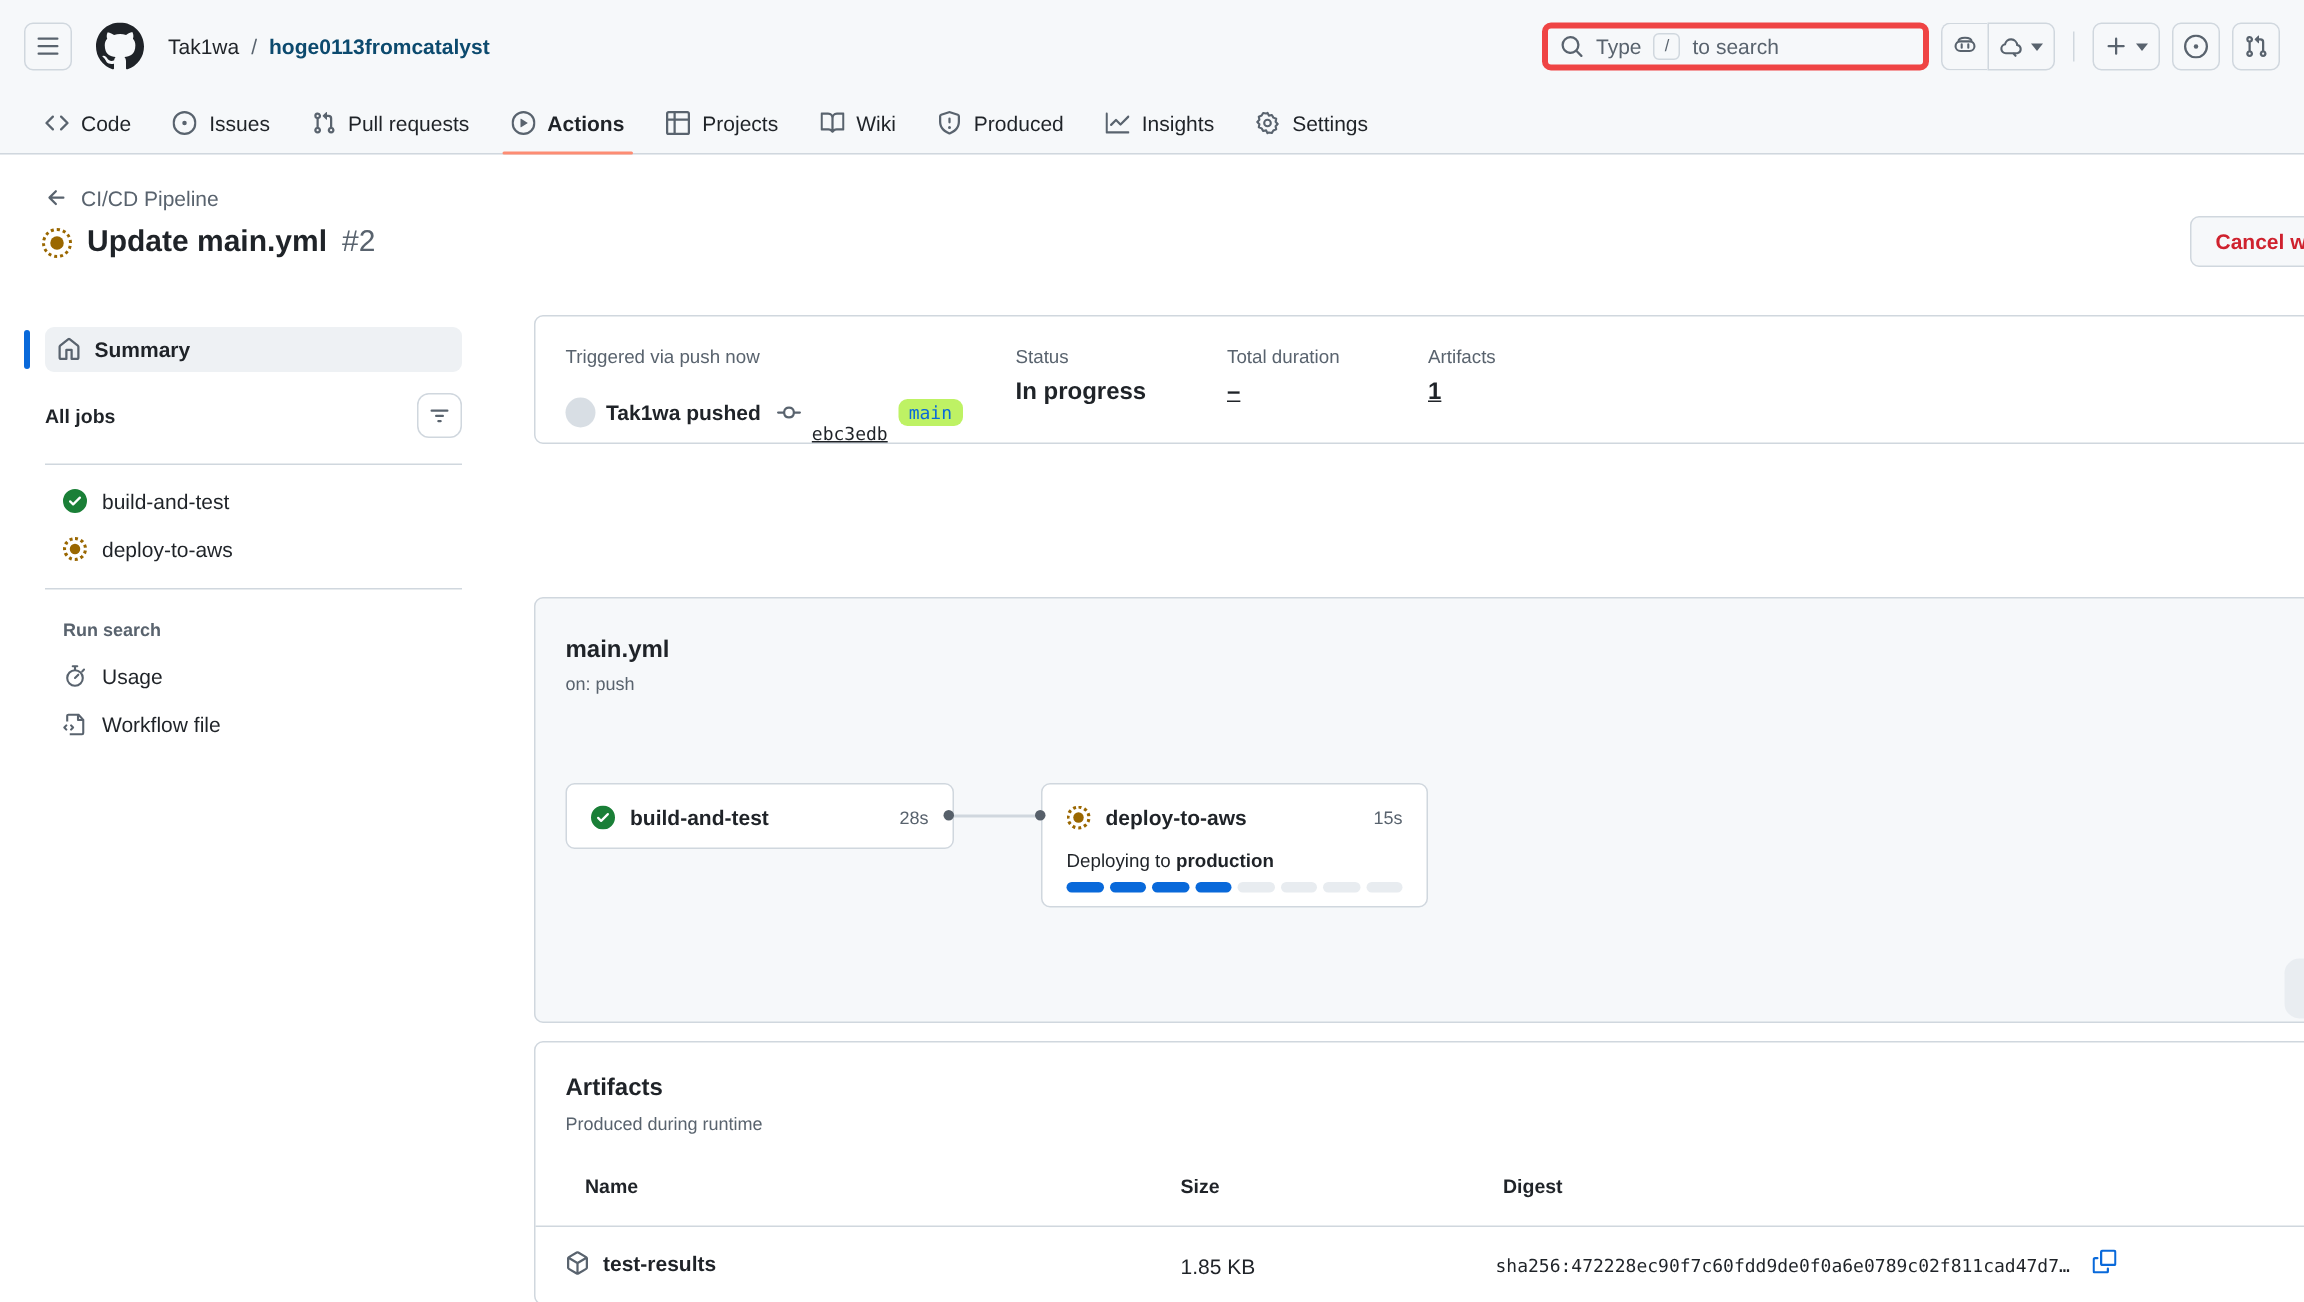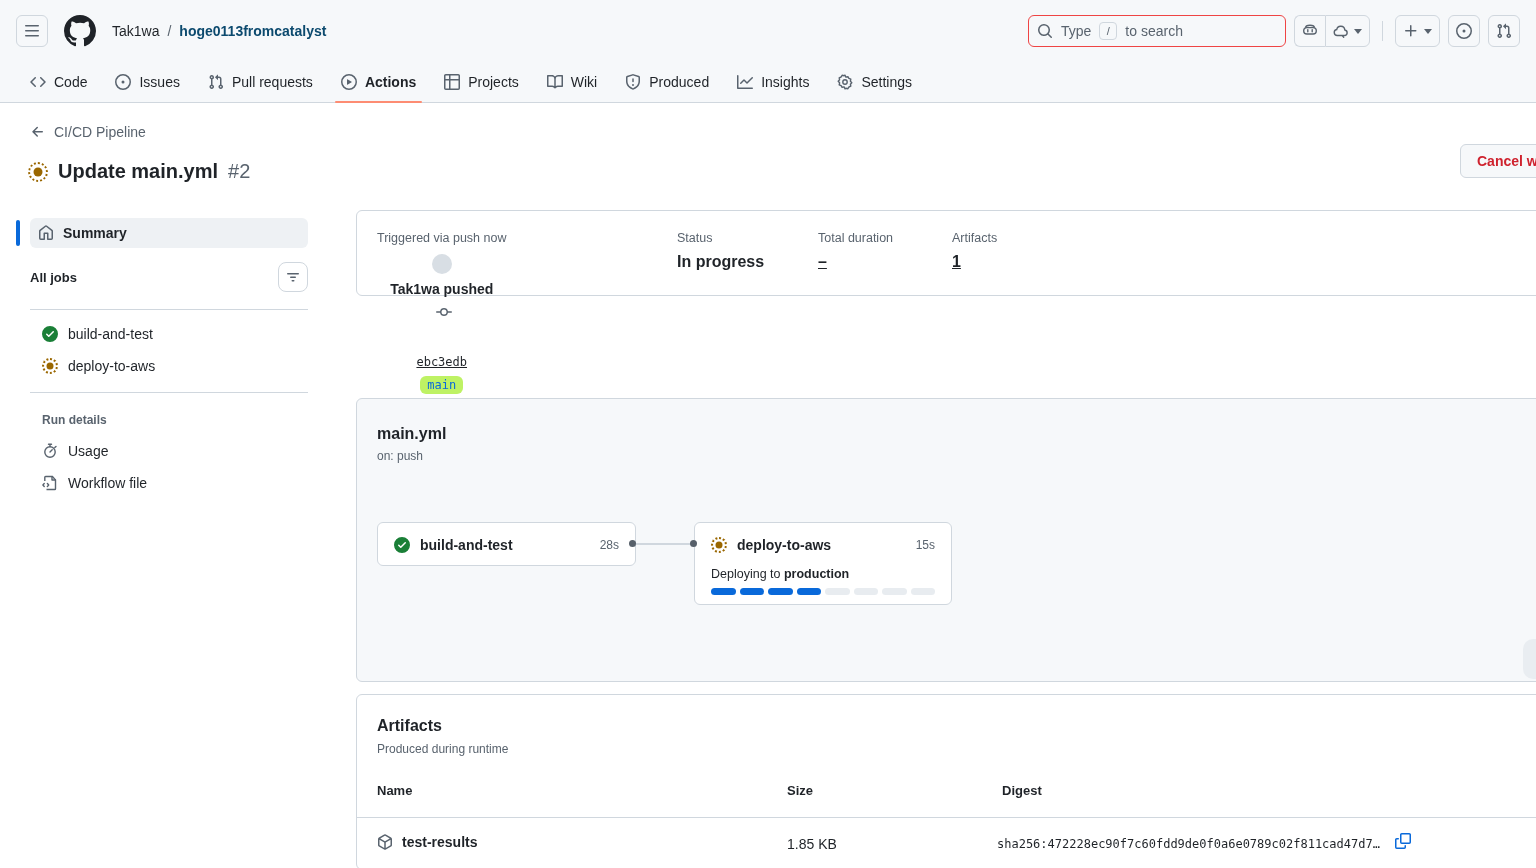--- a/index.html
+++ b/index.html
@@ -18,21 +18,21 @@
   .iconbtn { height:32px; border:1px solid #d0d7de; border-radius:6px;
     background:transparent; display:flex; align-items:center; justify-content:center;
     color:#59636e; cursor:pointer; padding:0 7px; }
   .hamburger { width:32px; }
   .gh-logo { margin-left:16px; color:#1f2328; }
   .crumbs { margin-left:16px; display:flex; align-items:center; gap:8px; font-size:14px; }
   .crumbs .owner { color:#1f2328; text-decoration:none; cursor:pointer; }
   .crumbs .sep { color:#59636e; }
   .crumbs .repo { font-weight:700; text-decoration:none; color:#0c4a6e; cursor:pointer; }
   .topbar-right { position:absolute; right:16px; top:15px; display:flex; align-items:center; gap:8px; }
-  .searchbox { width:258px; height:32px; border:1px solid #ef4444; border-radius:6px;
+  .searchbox { width:258px; height:32px; border:4px solid #ef4444; border-radius:6px;
     display:flex; align-items:center; gap:8px; padding:0 8px; color:#59636e; cursor:text; background:#f6f8fa; }
   .searchbox .key { display:inline-flex; align-items:center; justify-content:center;
     min-width:18px; height:18px; border:1px solid #d0d7de; border-radius:4px;
     font-size:11px; color:#59636e; padding:0 3px; }
   .split { display:flex; }
   .split .iconbtn { border-radius:0; border-right-width:0; }
   .split .iconbtn:first-child { border-radius:6px 0 0 6px; }
   .split .iconbtn:last-child { border-radius:0 6px 6px 0; border-right-width:1px; }
   .vdivider { width:1px; height:20px; background:#d0d7de; margin:0 4px; }
   .caret { width:0; height:0; border-left:4px solid transparent; border-right:4px solid transparent;
@@ -44,21 +44,21 @@
   .tab { position:relative; display:flex; align-items:center; gap:8px; padding:0 14px;
     font-size:14px; color:#1f2328; cursor:pointer; text-decoration:none; }
   .tab .t-icon { color:#59636e; }
   .tab.active { font-weight:700; }
   .tab .underline { position:absolute; left:8px; right:8px; bottom:-1px; height:2px;
     background:#fd8c73; border-radius:2px; }
 
   
   .back-link { position:absolute; top:124px; left:30px; display:flex; align-items:center; gap:8px;
     color:#59636e; font-size:14px; cursor:pointer; text-decoration:none; }
-  .title-row { position:absolute; top:160px; left:28px; display:flex; align-items:center; gap:10px;text-align:center; }
+  .title-row { position:absolute; top:150px; left:28px; display:flex; align-items:center; gap:10px;text-align:center; }
   .title-row h1 { font-size:20px; font-weight:700; }
   .title-row .run-no { font-size:20px; font-weight:400; color:#59636e; }
   .cancel-btn { position:absolute; top:144px; left:1460px; height:34px; width:140px;
     background:#f6f8fa; border:1px solid #d0d7de; border-radius:6px;
     color:#cf222e; font-weight:600; font-size:14px; white-space:nowrap;
     padding:0 16px; cursor:pointer; text-align:left; }
 
   
   .prog-icon { position:relative; display:inline-block; border-radius:50%;
     border:2px dotted #9a6700; }
@@ -89,21 +89,21 @@
   .side-item { display:flex; align-items:center; gap:10px; margin:16px 0 0 26px;
     font-size:14px; cursor:pointer; color:#1f2328; }
   .side-item .s-icon { color:#59636e; }
 
   
   .main { position:absolute; top:210px; left:356px; width:1270px; }
   .card { position:relative; border:1px solid #d0d7de; border-radius:6px; background:#ffffff; }
   .summary-card { height:86px; }
   .sum-label { font-size:12.5px; color:#59636e; }
   .sum-trigger { position:absolute; left:20px; top:20px; }
-  .actor-row { display:flex; align-items:center; gap:7px; margin-top:9px;flex-direction:column; }
+  .actor-row { display:flex; align-items:center; gap:7px; margin-top:9px; }
   .avatar { width:20px; height:20px; border-radius:50%; background:#d8dee4; }
   .actor-name { font-weight:700; white-space:nowrap; }
   .commit-icon { color:#59636e; margin-left:4px; }
   .sha { font-size:12px; text-decoration:underline; cursor:pointer; color:#1f2328;margin-top:28px; }
   .branch-badge { font-size:12px; color:#0969da; background:#bef264; border-radius:6px;
     padding:2px 7px; cursor:pointer; }
   .sum-col { position:absolute; top:20px; }
   .sum-col .val { margin-top:8px; font-size:16px; font-weight:700; }
   .sum-col .val.link { text-decoration:underline; cursor:pointer; }
   .col-status { left:320px; } .col-duration { left:461px; } .col-artifacts { left:595px; }
@@ -133,21 +133,21 @@
   
   .artifacts-card { margin-top:12px; height:176px; }
   .art-title { position:absolute; left:20px; top:22px; font-size:16px; font-weight:700; }
   .art-sub { position:absolute; left:20px; top:47px; font-size:12px; color:#59636e; }
   .art-header { position:absolute; top:88px; left:0; right:0; height:34px; }
   .art-header .col { position:absolute; font-size:13px; font-weight:600; color:#1f2328; }
   .art-divider { position:absolute; top:122px; left:0; right:0; border-top:1px solid #d0d7de; }
   .art-row { position:absolute; top:122px; left:0; right:0; height:53px; }
   .cell-name { position:absolute; left:20px; top:17px; display:flex; align-items:center; gap:9px; }
   .cell-name .nm { font-weight:700; }
-  .col-x-name { left:20px;text-align:right; } .col-x-size { left:430px; } .col-x-digest { left:645px; }
+  .col-x-name { left:33px;text-align:right; } .col-x-size { left:430px; } .col-x-digest { left:645px; }
   .cell-size { position:absolute; left:430px; top:19px; font-size:14px; }
   .cell-digest { position:absolute; left:640px; top:20px; font-size:12px; color:#1f2328; }
   .copy-btn { position:absolute; left:1038px; top:16px; color:#0969da; cursor:pointer; }
   .pkg-icon { color:#59636e; }
 </style>
 </head>
 <body>
 
 <div class="topbar">
   <button class="iconbtn hamburger">
@@ -345,21 +345,21 @@
           <path d="M8 16A8 8 0 1 1 8 0a8 8 0 0 1 0 16Zm3.78-9.72a.751.751 0 0 0-.018-1.042.751.751 0 0 0-1.042-.018L6.75 9.19 5.28 7.72a.751.751 0 0 0-1.042.018.751.751 0 0 0-.018 1.042l2 2a.75.75 0 0 0 1.06 0Z"></path>
         </svg>
     </span>
     <span>build-and-test</span>
   </div>
   <div class="job-item">
     <span class="prog-icon prog-16"></span>
     <span>deploy-to-aws</span>
   </div>
   <div class="side-div" style="margin-top:18px"></div>
-  <div class="run-details-lbl">Run details</div>
+  <div class="run-details-lbl">Run search</div>
   <div class="side-item">
     <span class="s-icon">
       <svg width="16" height="16" viewBox="0 0 16 16" fill="none" stroke="currentColor" stroke-width="1.4">
           <circle cx="8" cy="9" r="5.2"></circle>
           <path d="M8 9l2.2-2.2M6.5 1.2h3M8 1.2v2.4M12.8 4.6l1.2-1.2" stroke-linecap="round"></path>
         </svg>
     </span>
     <span>Usage</span>
   </div>
   <div class="side-item">

